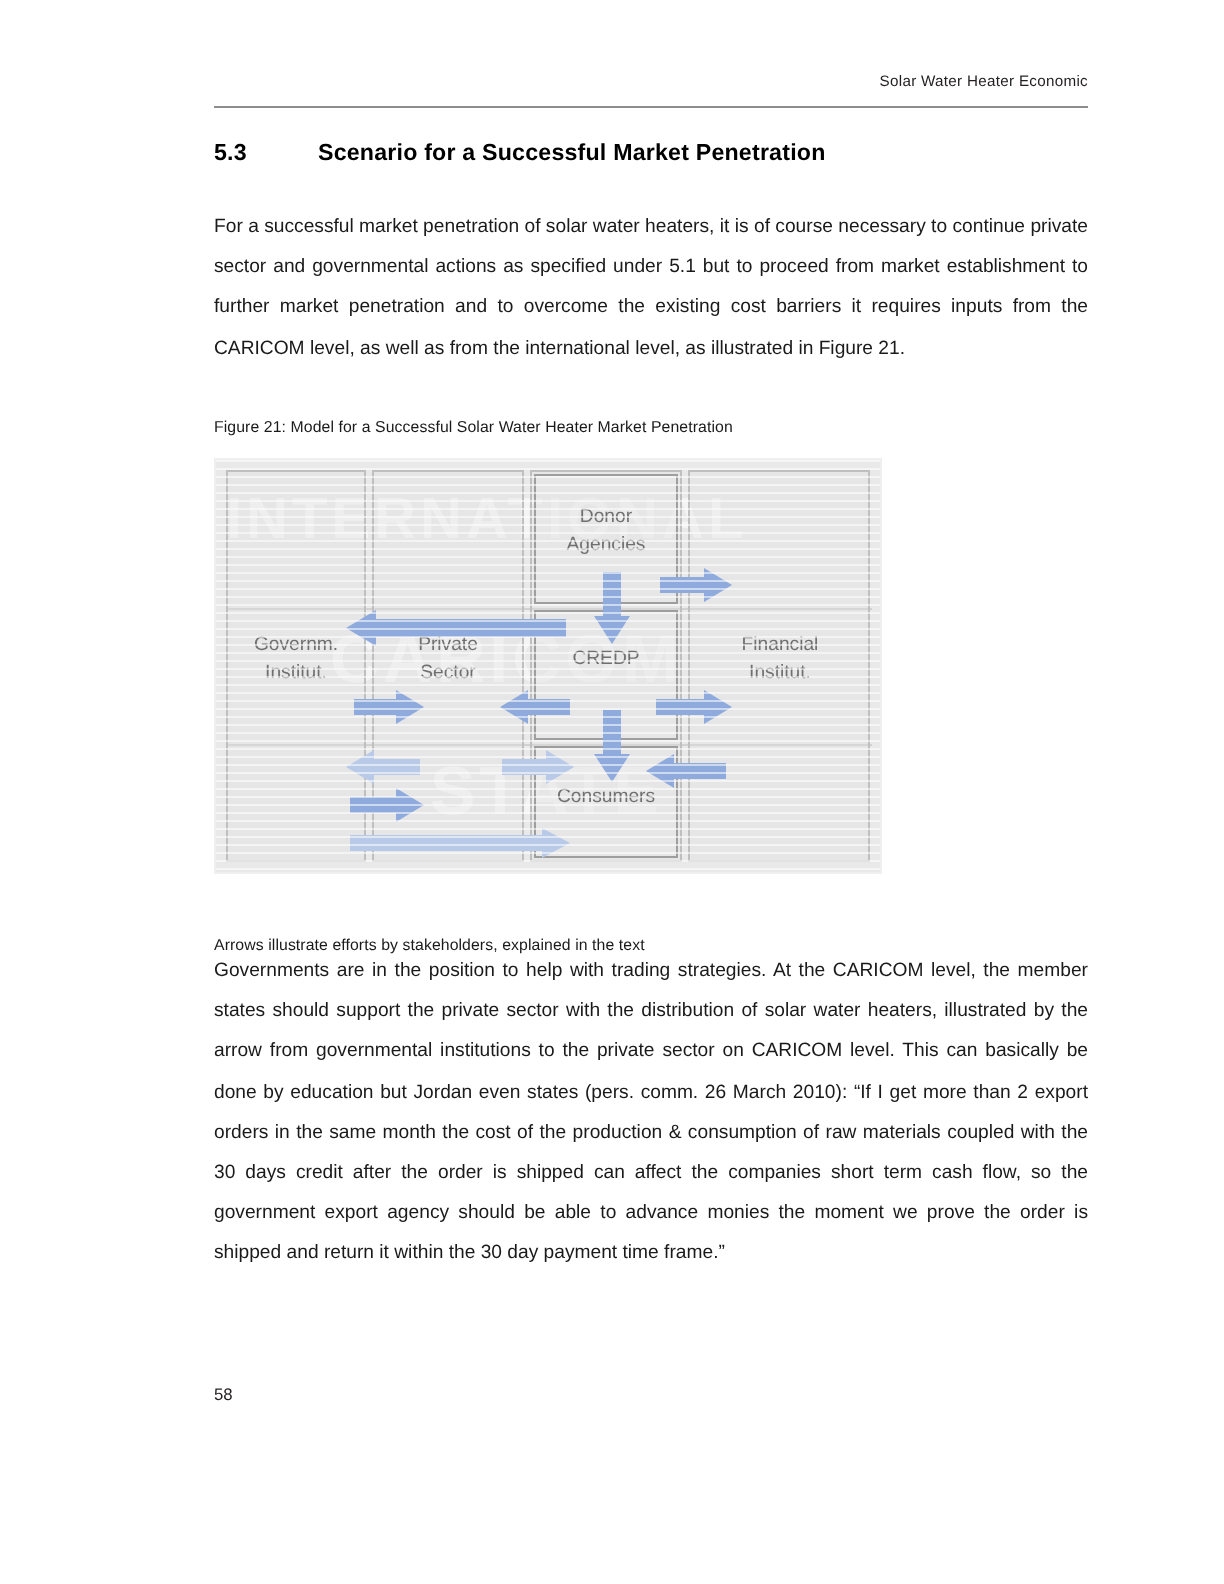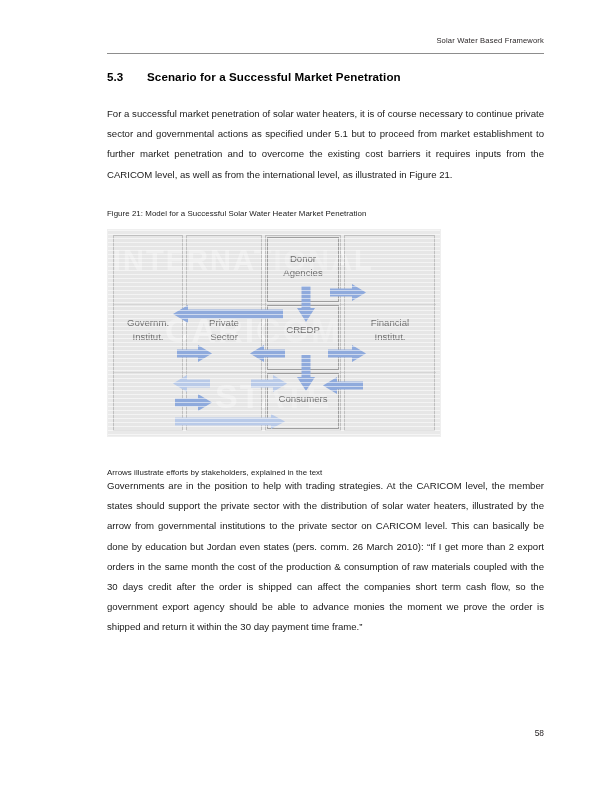--- a/index.html
+++ b/index.html
@@ -49,21 +49,21 @@
     left: 107px;
     top: 70px;
     width: 437px;
     font-size: 11.6px;
     font-weight: bold;
     color: #000000;
     letter-spacing: 0.1px;
   }
   .sec-num {
     display: inline-block;
-    width: 40px;
+    width: 52px;
   }
 
   
   .para {
     position: absolute;
     left: 107px;
     width: 437px;
     font-size: 9.6px;
     line-height: 20.2px;
     text-align: justify;
@@ -83,23 +83,23 @@
     color: #1a1a1a;
     letter-spacing: 0.05px;
   }
   #fig-caption-top { top: 209px; }
   #fig-caption-bottom { top: 468px; }
 
   
   .page-number {
     position: absolute;
     left: 107px;
-    top: 728px;
-    width: 437px;
-    text-align: right;
+    top: 692px;
+    width: 437px;
+    text-align: left;
     font-size: 8.4px;
     color: #231f20;
   }
 
   
   .figure {
     position: absolute;
     left: 107px;
     top: 229px;
     width: 334px;
@@ -207,21 +207,21 @@
     position: absolute;
     z-index: 5;
   }
   .arrow svg { display: block; }
 </style>
 </head>
 <body>
 
 <div class="page">
 
-  <div class="header">Solar Water Based Framework</div>
+  <div class="header">Solar Water Heater Economic</div>
   <div class="header-rule"></div>
 
   <div class="sec-heading">
     <span class="sec-num">5.3</span><span>Scenario for a Successful Market Penetration</span>
   </div>
 
   <div class="para" id="para-intro">For a successful market penetration of solar water heaters, it is of course necessary to continue private sector and governmental actions as specified under 5.1 but to proceed from market establishment to further market penetration and to overcome the existing cost barriers it requires inputs from the CARICOM level, as well as from the international level, as illustrated in Figure 21.</div>
 
   <div class="fig-caption" id="fig-caption-top">Figure 21: Model for a Successful Solar Water Heater Market Penetration</div>
 

